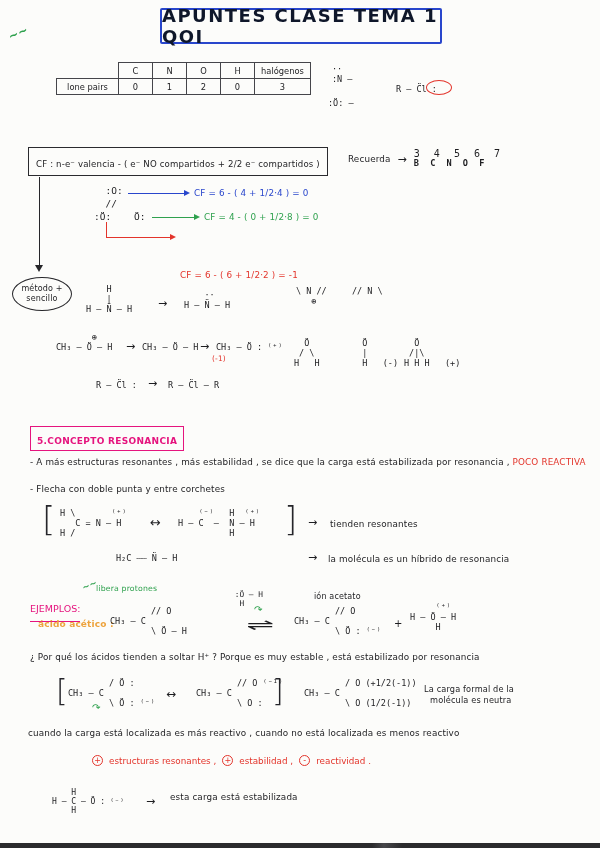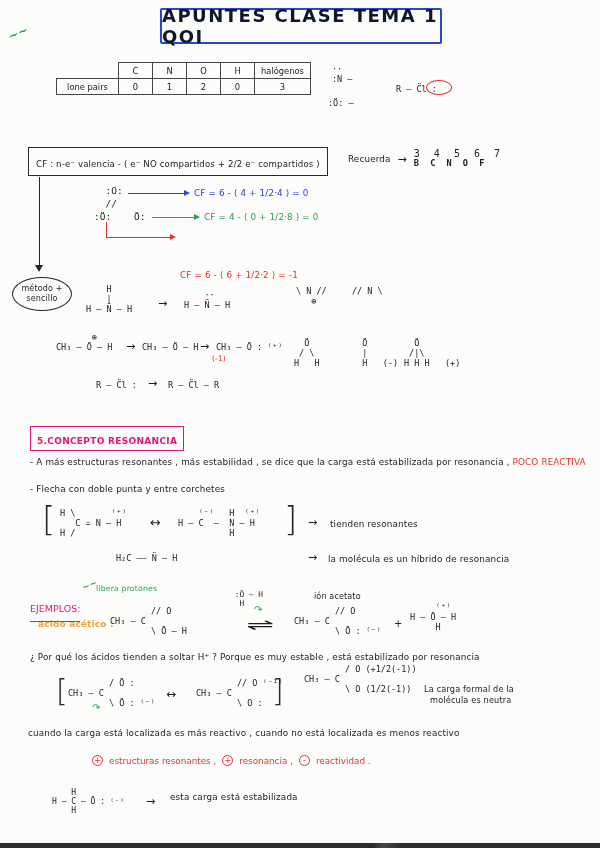--- a/index.html
+++ b/index.html
@@ -225,35 +225,35 @@
   <span class="el bracket small" style="left:56px;top:676px">[</span>
   <pre class="el mono" style="left:68px;top:678px">        / Ö :
 CH₃ – C
         \ Ö : ⁽⁻⁾</pre>
   <span class="el green" style="left:92px;top:702px;font-size:10px">↷</span>
   <span class="el arrow" style="left:166px;top:688px;font-size:12px">↔</span>
   <pre class="el mono" style="left:196px;top:678px">        // O ⁽⁻¹⁾
 CH₃ – C
         \ O :</pre>
   <span class="el bracket small" style="left:272px;top:676px">]</span>
-  <pre class="el mono" style="left:304px;top:664px">        / O (+1/2(-1))
+  <pre class="el mono" style="left:304px;top:678px">        / O (+1/2(-1))
 CH₃ – C
         \ O (1/2(-1))</pre>
   <span class="el hw" style="left:424px;top:684px;font-size:8.2px">La carga formal de la</span>
   <span class="el hw" style="left:430px;top:695px;font-size:8.2px">molécula es neutra</span>
 
   <div class="el hw nowrap" style="left:28px;top:728px">
     <span>cuando la carga está localizada es más reactivo , cuando no está localizada es menos reactivo</span>
   </div>
 
   <div class="el react-row">
     <span class="circle">+</span>
     <span class="rterm">estructuras resonantes ,</span>
     <span class="circle">+</span>
-    <span class="rterm">resonancia ,</span>
+    <span class="rterm">estabilidad ,</span>
     <span class="circle">-</span>
     <span class="rterm">reactividad .</span>
   </div>
 
   <pre class="el mono" style="left:52px;top:788px;font-size:8px;line-height:9px">    H
 H – C – Ö : ⁽⁻⁾
     H</pre>
   <span class="el arrow" style="left:146px;top:796px">→</span>
   <span class="el hw" style="left:170px;top:792px">esta carga está estabilizada</span>
 

